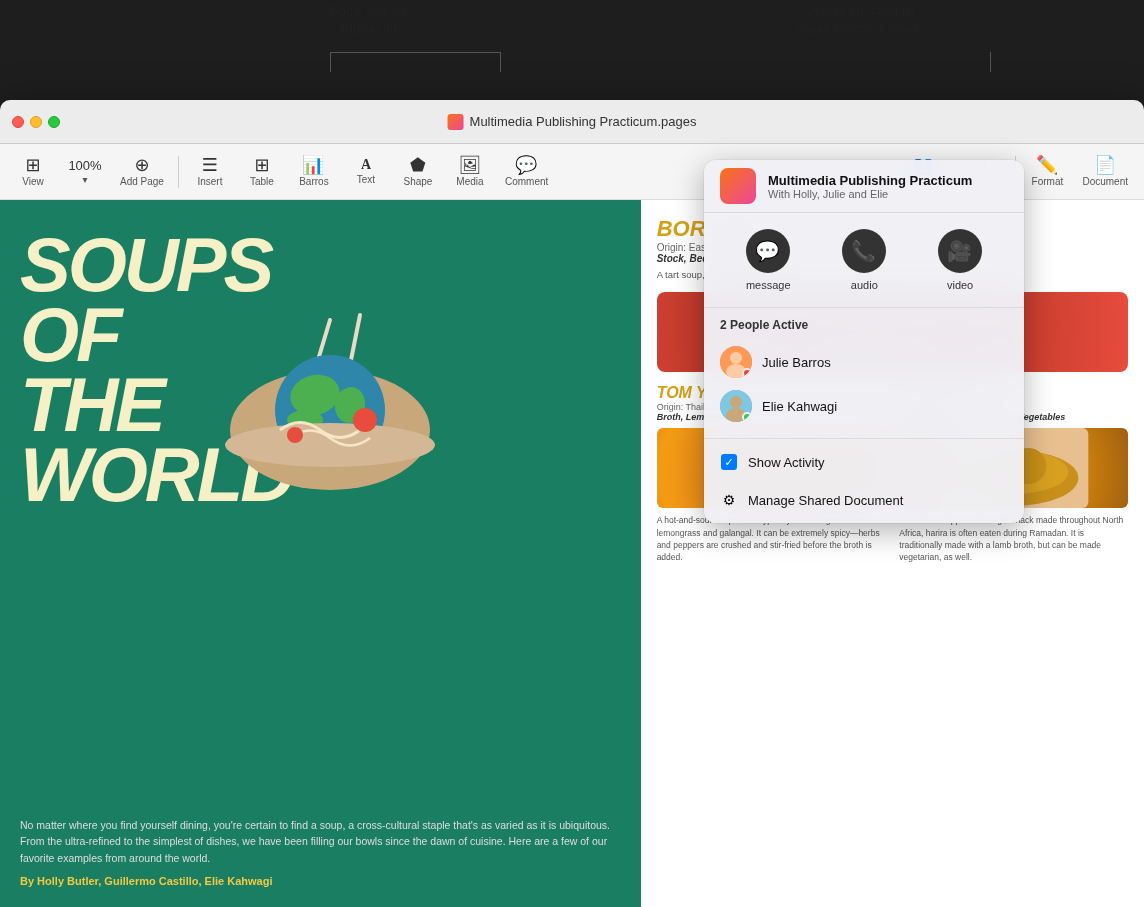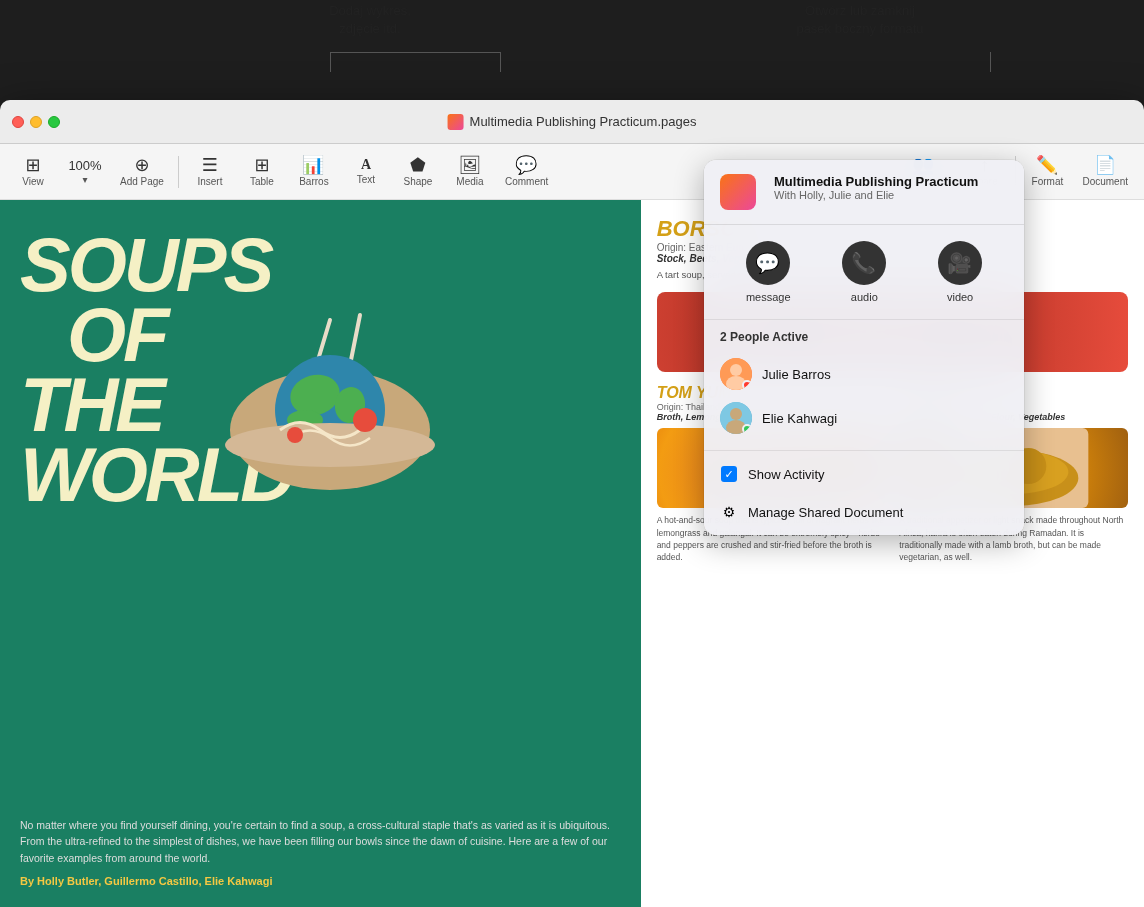--- a/index.html
+++ b/index.html
@@ -152,22 +152,23 @@
       background: rgba(240, 240, 245, 0.97);
       backdrop-filter: blur(20px);
       border-radius: 12px;
       box-shadow: 0 8px 30px rgba(0,0,0,0.3), 0 0 0 0.5px rgba(0,0,0,0.1);
       z-index: 50;
       overflow: hidden;
     }
 
     .collab-header {
       display: flex;
-      padding: 14px 16px;
-      gap: 18px;
+      align-items: center;
+      padding: 8px 16px;
+      gap: 12px;
       border-bottom: 1px solid rgba(0,0,0,0.1);
     }
 
     .collab-doc-icon {
       width: 36px;
       height: 36px;
       background: linear-gradient(135deg, #f97316, #ec4899);
       border-radius: 8px;
       flex-shrink: 0;
     }
@@ -403,21 +404,21 @@
   </div>
 
   <div class="content-area">
     <div class="document-page">
       <div class="page-content">
 
         <div style="position:absolute; top:0; left:0; width:56%; height:100%; background: #1a7f62; overflow:hidden;">
 
           <div style="position:absolute; top:30px; left:20px;">
             <div style="font-size:76px; font-weight:900; color:#f5f0c5; line-height:0.92; font-style:italic; text-transform:uppercase; letter-spacing:-3px;">SOUPS</div>
-            <div style="font-size:76px; font-weight:900; color:#f5f0c5; line-height:0.92; font-style:italic; text-transform:uppercase; letter-spacing:-3px;margin-left:47px;">OF</div>
+            <div style="font-size:76px; font-weight:900; color:#f5f0c5; line-height:0.92; font-style:italic; text-transform:uppercase; letter-spacing:-3px;">OF</div>
             <div style="font-size:76px; font-weight:900; color:#f5f0c5; line-height:0.92; font-style:italic; text-transform:uppercase; letter-spacing:-3px;">THE</div>
             <div style="font-size:76px; font-weight:900; color:#f5f0c5; line-height:0.92; font-style:italic; text-transform:uppercase; letter-spacing:-3px;">WORLD</div>
           </div>
 
           <div style="position:absolute; top:100px; left:200px; width:260px; height:210px;">
             <svg viewBox="0 0 260 210" xmlns="http://www.w3.org/2000/svg" style="width:100%;height:100%;">
 
               <line x1="130" y1="20" x2="100" y2="120" stroke="#e8dcc8" stroke-width="4" stroke-linecap="round"></line>
               <line x1="160" y1="15" x2="140" y2="115" stroke="#e8dcc8" stroke-width="4" stroke-linecap="round"></line>
 

